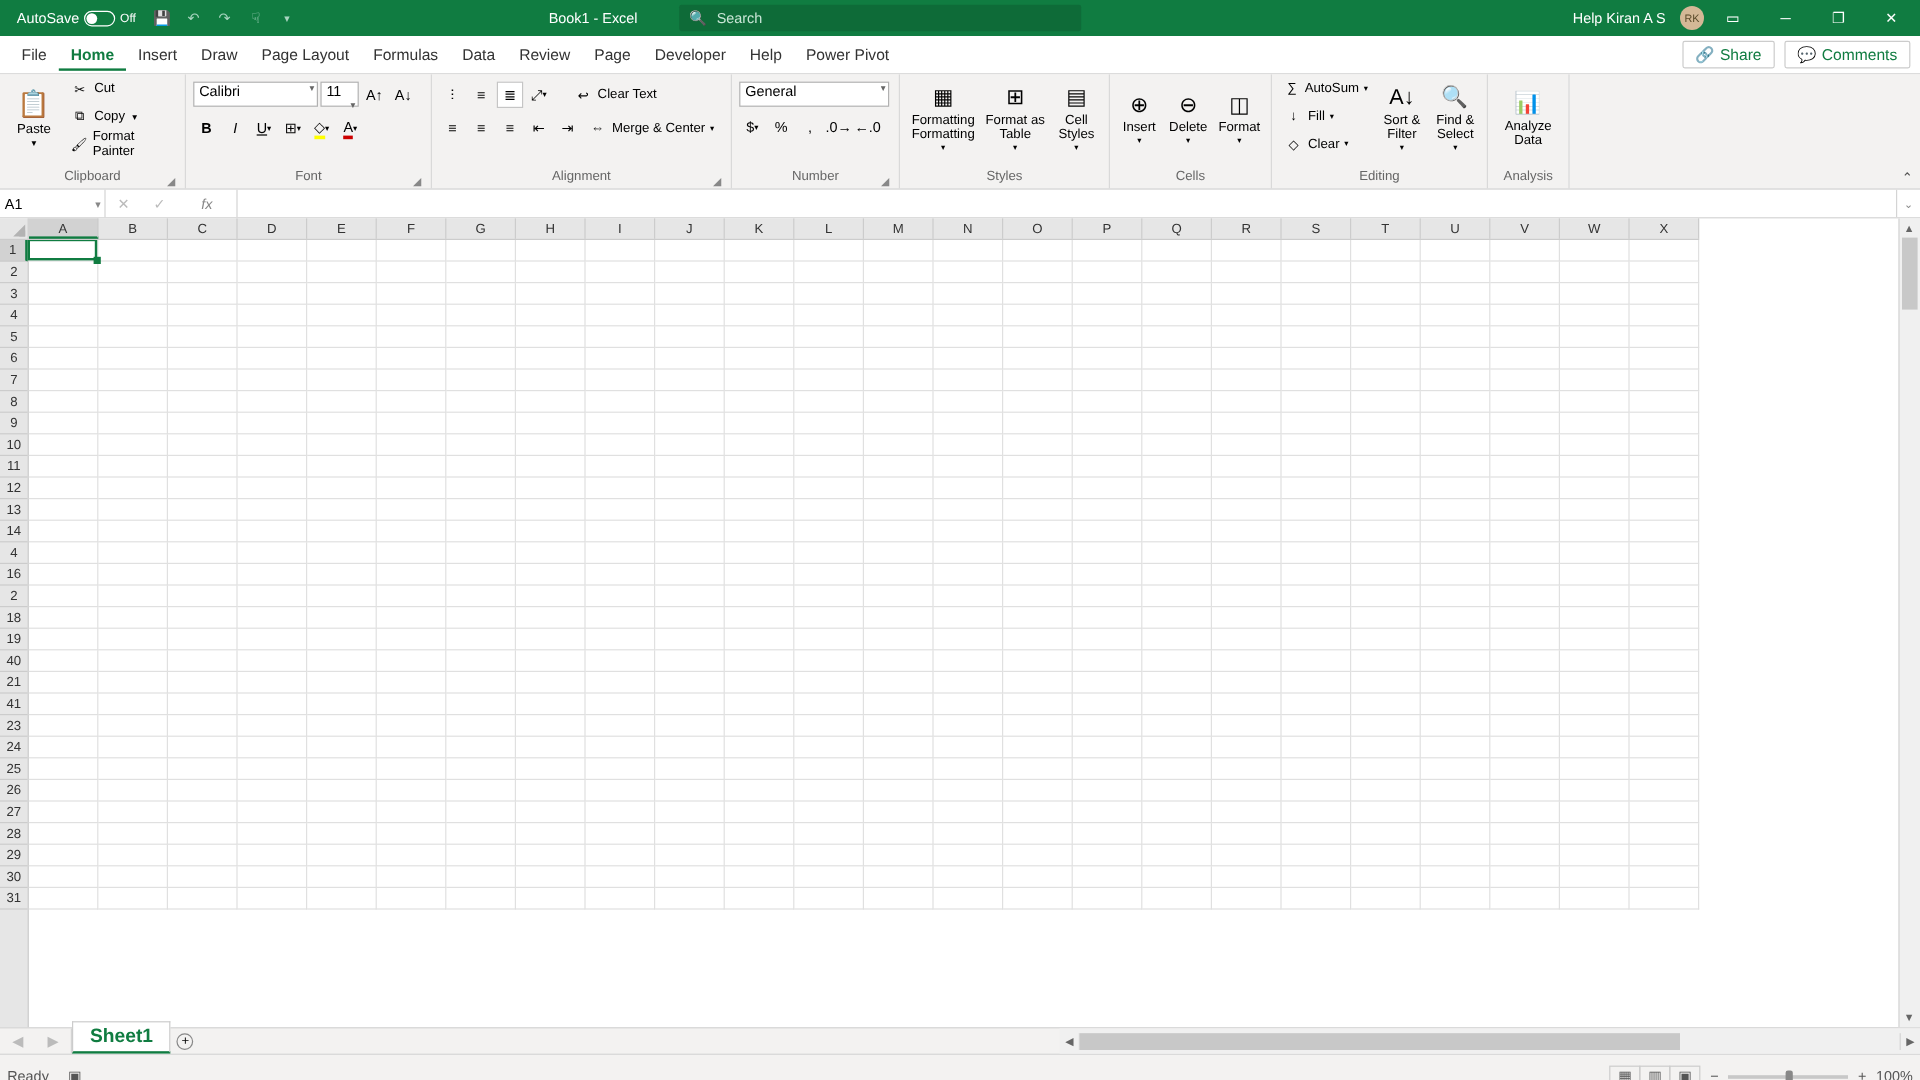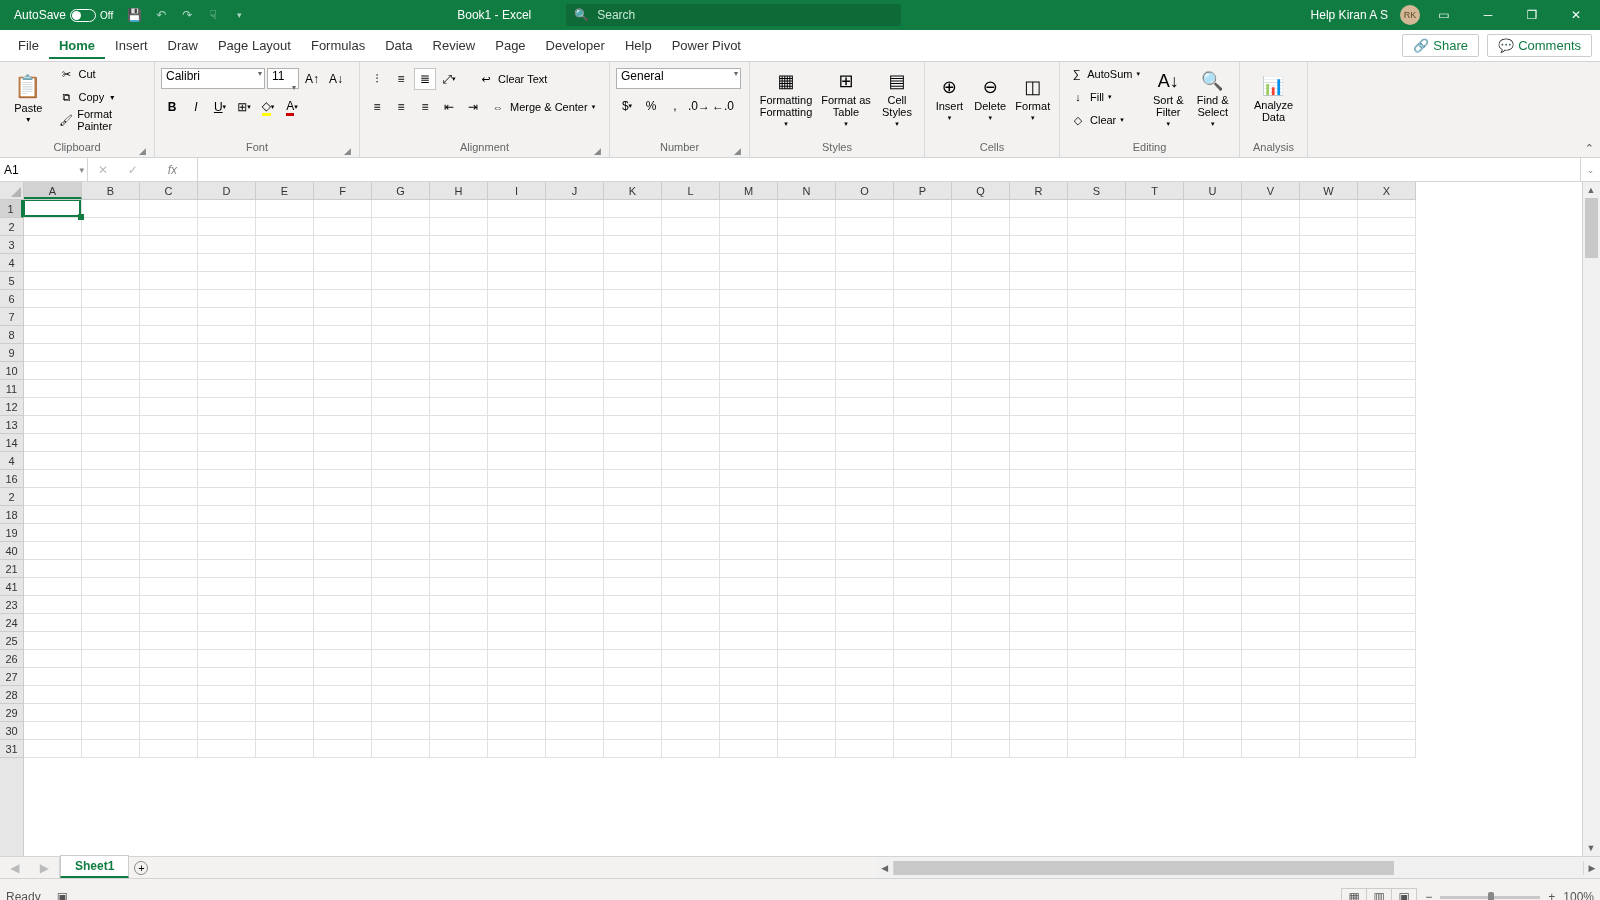--- a/index.html
+++ b/index.html
@@ -69,21 +69,21 @@
 .cell { width:58px; height:18px; border-right:1px solid #e0e0e0; border-bottom:1px solid #e0e0e0; }
 .active-cell-outline { position:absolute; border:2px solid #107c41; pointer-events:none; }
 .fill-handle { position:absolute; width:6px; height:6px; background:#107c41; }
 
 .vscroll { width:18px; background:#f0f0f0; border-left:1px solid #d4d4d4; position:relative;}
 .vscroll .arrow, .hscroll .arrow { height:16px; width:16px; display:flex; align-items:center; justify-content:center; font-size:9px; color:#666;}
 .vscroll .thumb { position:absolute; left:2px; right:2px; top:16px; height:60px; background:#c8c8c8;}
 .hscroll-row { height:22px; display:flex; border-top:1px solid #d4d4d4; background:#f3f2f1; }
 .sheet-nav { width:60px; display:flex; align-items:center; justify-content:space-around; border-right:1px solid #d4d4d4;}
 .sheet-tabs { display:flex; align-items:flex-end; }
-.sheet-tab { padding:3px 14px; background:#fff; border:1px solid #ccc; border-bottom:2px solid #107c41; font-size:12px; color:#107c41; font-weight:600; cursor:pointer;}
+.sheet-tab { padding:3px 14px; background:#fff; border:1px solid #ccc; border-bottom:2px solid #107c41; font-size:16px; color:#107c41; font-weight:600; cursor:pointer;}
 .new-sheet { width:24px; height:22px; display:flex; align-items:center; justify-content:center; cursor:pointer;}
 .hscroll { flex:1; display:flex; align-items:center; background:#f0f0f0; margin-left:auto;}
 .hscroll .track { flex:1; height:14px; background:#f0f0f0; position:relative; border-left:1px solid #d4d4d4; border-right:1px solid #d4d4d4;}
 .hscroll .thumb-h { position:absolute; left:0; width:500px; top:0; bottom:0; background:#c8c8c8;}
 
 
 .statusbar { height:22px; background:#f3f2f1; display:flex; align-items:center; font-size:12px; color:#555; border-top:1px solid #d4d4d4; padding:18px 6px;}
 .status-right { margin-left:auto; display:flex; align-items:center; gap:8px;}
 .view-btns { display:flex; gap:0;}
 .view-btn { width:26px; height:18px; border:1px solid #ccc; display:flex; align-items:center; justify-content:center; margin-left:-1px;}

